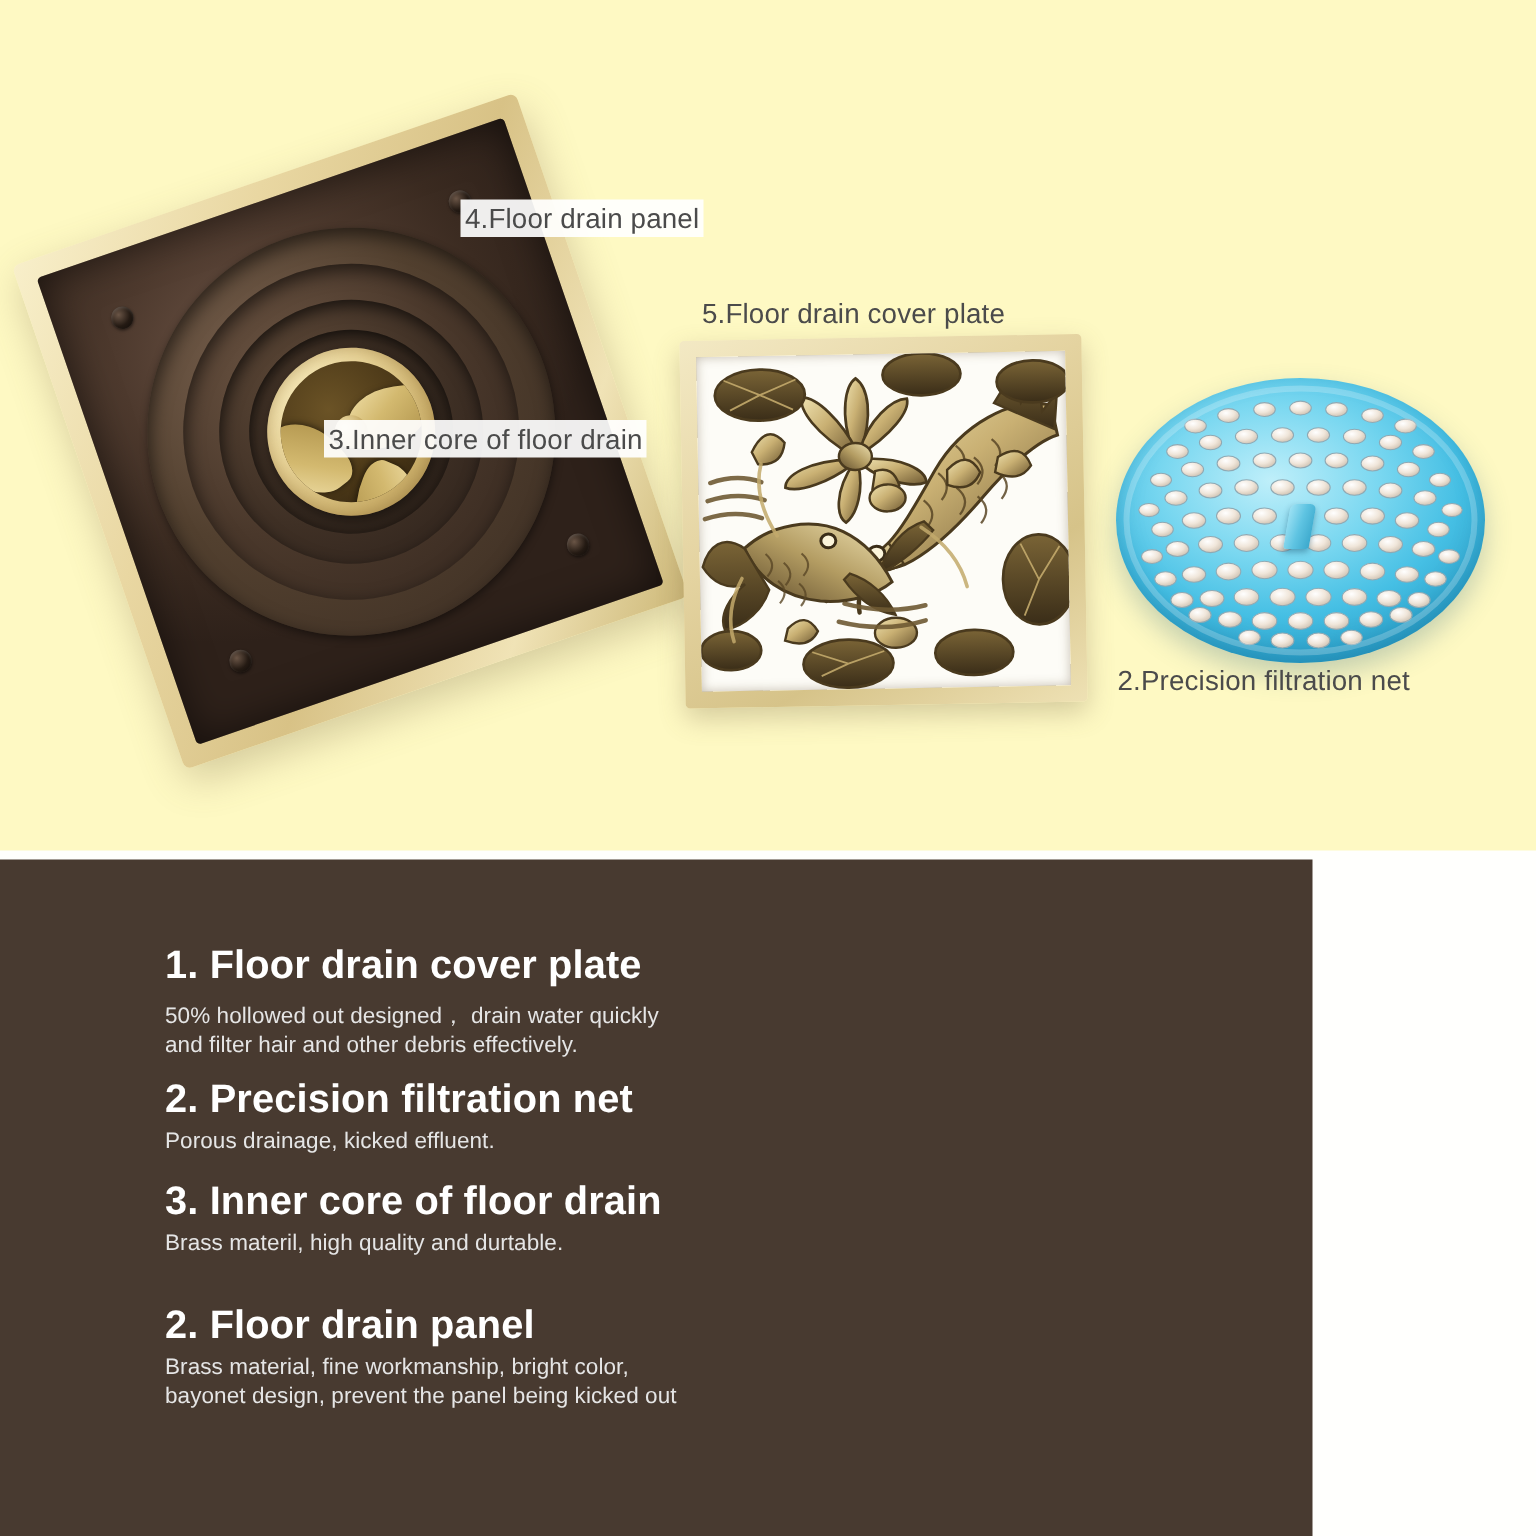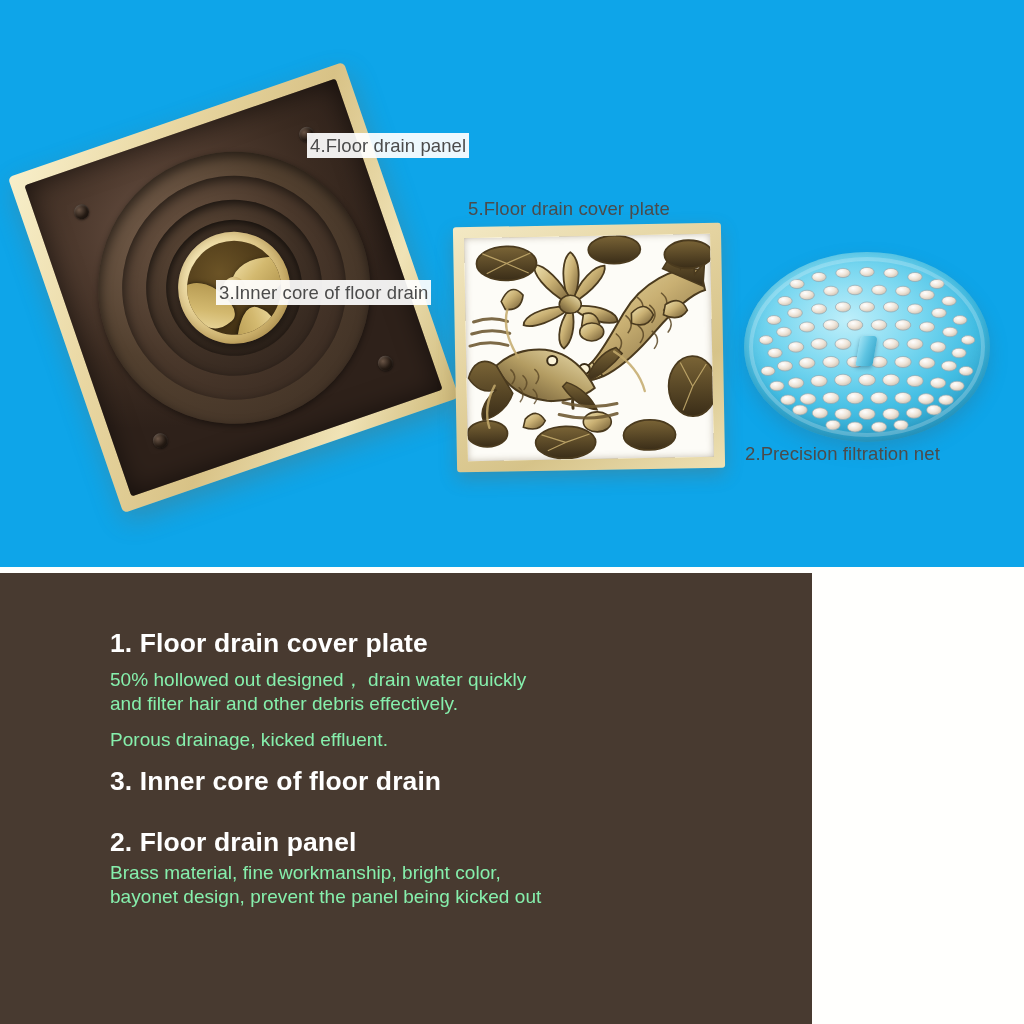--- a/index.html
+++ b/index.html
@@ -17,21 +17,21 @@
     height: 1024px;
     background: #FFFFFD;
   }
 
   
   #photo-section {
     position: absolute;
     left: 0; top: 0;
     width: 1024px;
     height: 567px;
-    background: #0ea5e9;
+    background: #fef9c3;
     overflow: hidden;
   }
 
   
   #panel-wrap {
     position: absolute;
     left: 56px;  top: 110px;
     width: 355px; height: 355px;
     transform: rotate(-19deg);
   }
@@ -190,40 +190,40 @@
   }
   #label-4 { left: 307px; top: 133px; }
   #label-1 { left: 468px; top: 197px; }
   #label-3 { left: 216px; top: 280px; }
   #label-2 { left: 745px; top: 442px; }
 
   
   #desc-section {
     position: absolute;
     left: 0; top: 573px;
-    width: 812px;
+    width: 875px;
     height: 451px;
     background: #483A30;
   }
   #desc-inner {
     position: absolute;
     left: 110px; top: 55px;
     width: 830px;
   }
   .desc-block { margin-bottom: 13px; }
   .desc-title {
     color: #FFFFFF;
     font-size: 26.5px;
     font-weight: bold;
     letter-spacing: .1px;
     margin-bottom: 3px;
   }
   .desc-body {
-    color: #86efac;
-    font-size: 19px;
+    color: #e5e5e5;
+    font-size: 15px;
     line-height: 1.28;
     white-space: pre-line;
     letter-spacing: .05px;
   }
   #blk1 { margin-bottom: 11px; }
   #blk1 .desc-title { margin-bottom: 9px; }
   #blk2 { margin-bottom: 14px; }
   #blk3 { margin-bottom: 30px; }
   #blk4 { margin-bottom: 0; }
 </style>
@@ -506,25 +506,27 @@
   <div id="desc-section">
     <div id="desc-inner">
 
       <div class="desc-block" id="blk1">
         <div class="desc-title">1. Floor drain cover plate</div>
         <div class="desc-body">50%  hollowed out designed，  drain water quickly
 and filter hair and other debris effectively.</div>
       </div>
 
       <div class="desc-block" id="blk2">
+        <div class="desc-title">2. Precision filtration net</div>
         <div class="desc-body">Porous drainage, kicked effluent.</div>
       </div>
 
       <div class="desc-block" id="blk3">
         <div class="desc-title">3. Inner core of floor drain</div>
+        <div class="desc-body">Brass materil, high quality and durtable.</div>
       </div>
 
       <div class="desc-block" id="blk4">
         <div class="desc-title">2. Floor drain panel</div>
         <div class="desc-body">Brass material, fine workmanship, bright color,
 bayonet design, prevent the panel being kicked out</div>
       </div>
 
     </div>
   </div>

